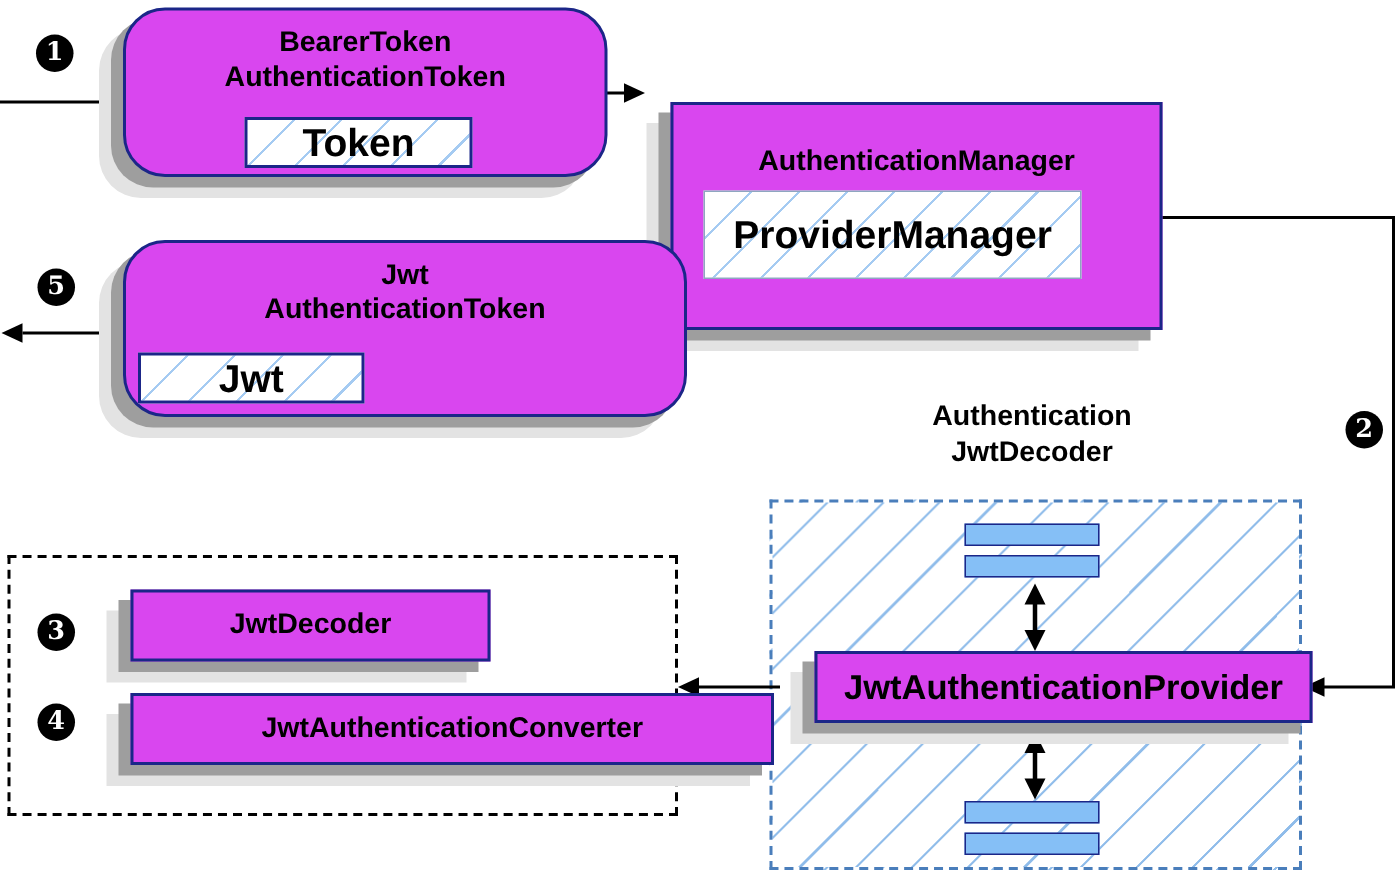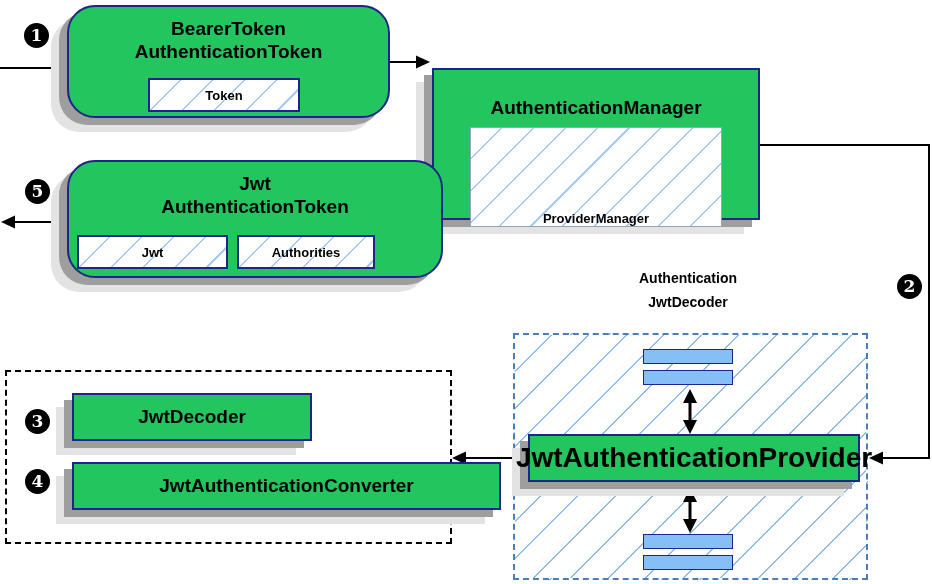--- a/index.html
+++ b/index.html
@@ -10,41 +10,42 @@
     position: relative;
     width: 932px;
     height: 584px;
     background: #ffffff;
     overflow: hidden;
   }
 
   
   .node {
     position: absolute;
-    background: #22c55e;
+    background: #d946ef;
     border: 2px solid #1B2688;
     box-shadow: -8px 7px 0 #9e9e9e, -16px 14px 0 #e3e3e3;
     color: #000;
     font-weight: bold;
     font-size: 19px;
     text-align: center;
+    margin-left: 15px;
   }
   .rounded { border-radius: 28px; }
   .node .title { line-height: 23px; padding-top: 10px; }
   .single-line { display: flex; align-items: center; justify-content: center; }
 
   
   .inner {
     position: absolute;
     background-color: #ffffff;
     background-image: repeating-linear-gradient(135deg,
       transparent 0px, transparent 21px, #A5CBF2 21px, #A5CBF2 22.5px);
     border: 2px solid #1B2688;
     font-weight: bold;
-    font-size: 13px;
+    font-size: 26px;
     color: #000;
     text-align: center;
     display: flex;
     align-items: center;
     justify-content: center;
   }
   .inner.thin-border { border: 1px solid #8FA6C0; }
 
   
   .group-black {
@@ -81,21 +82,21 @@
     font-size: 17px;
     line-height: 25px;
     text-align: center;
     font-family: "DejaVu Serif", serif;
   }
 
   
   .free-label {
     position: absolute;
     font-weight: bold;
-    font-size: 14px;
+    font-size: 19px;
     line-height: 24px;
     color: #000;
     text-align: center;
   }
 
   svg.arrows {
     position: absolute;
     left: 0; top: 0;
     width: 932px; height: 584px;
     pointer-events: none;
@@ -152,49 +153,46 @@
     </div>
     <div class="inner" style="left:79px; top:71px; width:152px; height:34px;">
         <span>Token</span>
       </div>
   </div>
 
   <div class="node" style="left:432px; top:68px; width:328px; height:152px;">
     <div class="title" style="padding-top:26px;">
       <span>AuthenticationManager</span>
     </div>
-    <div class="inner thin-border" style="left:36px; top:57px; width:252px; height:100px;align-items:flex-end;">
+    <div class="inner thin-border" style="left:20px; top:57px; width:252px; height:59px;">
         <span>ProviderManager</span>
       </div>
   </div>
 
   <div class="node rounded" style="left:67px; top:160px; width:376px; height:118px;">
     <div class="title">
       <span>Jwt</span><br>
       <span>AuthenticationToken</span>
     </div>
     <div class="inner" style="left:8px; top:73px; width:151px; height:34px;">
         <span>Jwt</span>
       </div>
-    <div class="inner" style="left:168px; top:73px; width:138px; height:34px;">
-        <span>Authorities</span>
-      </div>
   </div>
 
   <div class="free-label" style="left:563px; top:266px; width:250px;">
     <span>Authentication</span><br>
     <span>JwtDecoder</span>
   </div>
 
   <div class="bar" style="left:643px; top:349px;"></div>
   <div class="bar" style="left:643px; top:370px;"></div>
   <div class="bar" style="left:643px; top:534px;"></div>
   <div class="bar" style="left:643px; top:555px;"></div>
 
-  <div class="node single-line" style="left:528px; top:434px; width:332px; height:48px; font-size:28px;">
+  <div class="node single-line" style="left:528px; top:434px; width:332px; height:48px; font-size:23px;">
     <span>JwtAuthenticationProvider</span>
   </div>
 
   <div class="node single-line" style="left:72px; top:393px; width:240px; height:48px;">
     <span>JwtDecoder</span>
   </div>
 
   <div class="node single-line" style="left:72px; top:462px; width:429px; height:48px;">
     <span>JwtAuthenticationConverter</span>
   </div>

